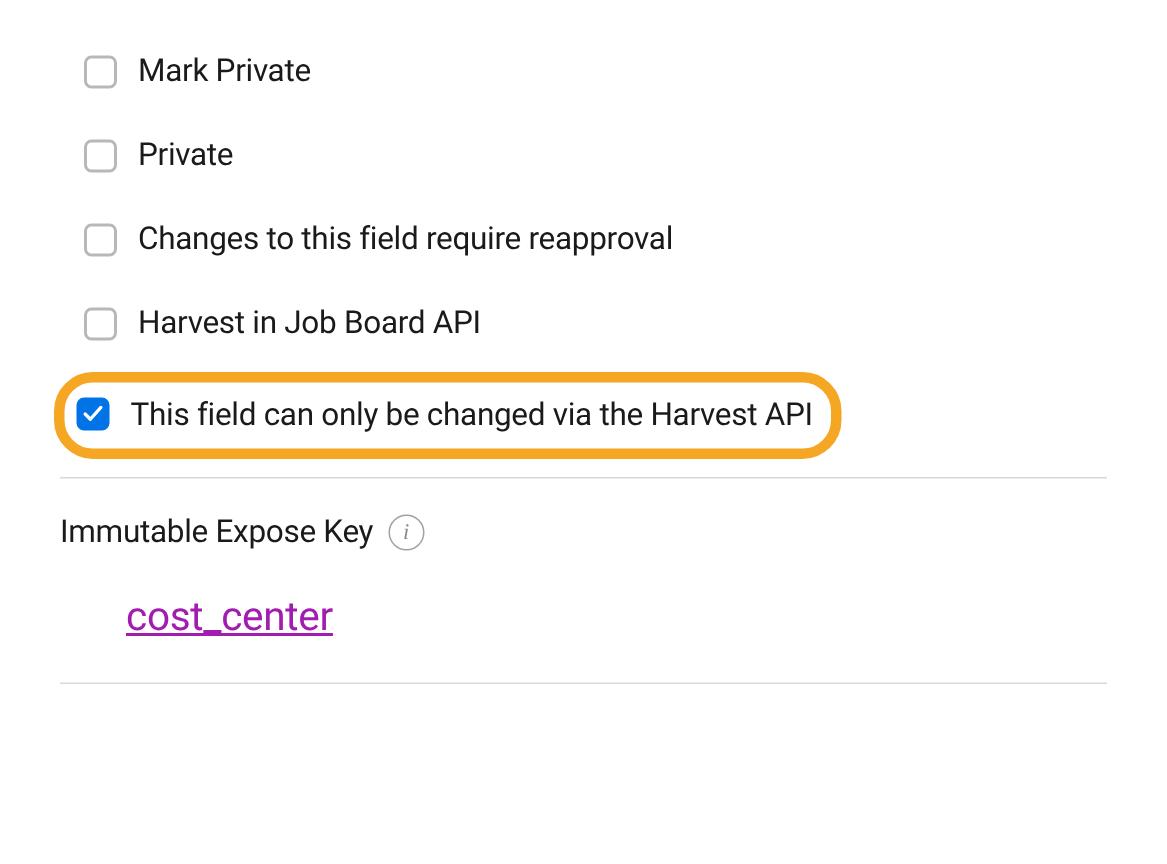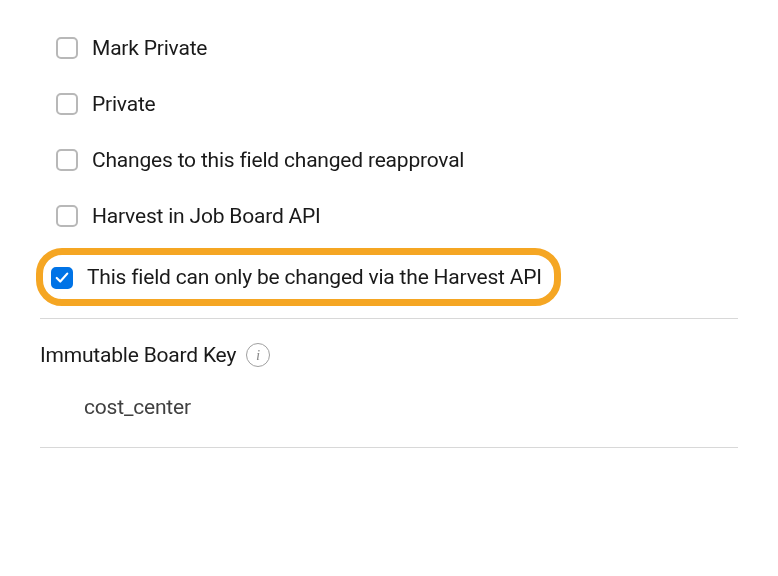--- a/index.html
+++ b/index.html
@@ -24,21 +24,21 @@
       padding-left: 16px;
     }
     .highlight-box {
       border: 7px solid #f5a623;
       border-radius: 26px;
       padding: 10px 12px 10px 8px;
       margin-left: -4px;
       margin-top: 4px;
       margin-bottom: 4px;
       display: inline-flex;
-      align-items: flex-end;
+      align-items: flex-start;
       gap: 14px;
     }
     .checkbox {
       width: 22px;
       height: 22px;
       border: 2px solid #b8b8b8;
       border-radius: 5px;
       background: #ffffff;
       display: flex;
       align-items: center;
@@ -88,24 +88,25 @@
       display: flex;
       align-items: center;
       justify-content: center;
       color: #8a8a8a;
       font-style: italic;
       font-family: Georgia, serif;
       font-size: 15px;
       cursor: pointer;
     }
     .field-value {
-      font-size: 21px;
-      color: #404040;
+      font-size: 27px;
+      color: #a21caf;
       padding: 14px 0 24px 44px;
       letter-spacing: -0.2px;
+      text-decoration: underline;
     }
     .bottom-divider {
       border: none;
       border-top: 1px solid #d8d8d8;
       margin-top: 4px;
     }
   </style>
 </head>
 <body>
 
@@ -122,21 +123,21 @@
   <div class="checkbox">
     
   </div>
   <span class="option-label">Private</span>
 </div>
 
 <div class="option-row option-row-indented">
   <div class="checkbox">
     
   </div>
-  <span class="option-label">Changes to this field changed reapproval</span>
+  <span class="option-label">Changes to this field require reapproval</span>
 </div>
 
 <div class="option-row option-row-indented">
   <div class="checkbox">
     
   </div>
   <span class="option-label">Harvest in Job Board API</span>
 </div>
 
 <div class="highlight-box">
@@ -144,21 +145,21 @@
     <svg viewBox="0 0 16 16">
         <path d="M2 8 L6 12 L14 3" stroke="#fff" stroke-width="2.5" fill="none" stroke-linecap="round" stroke-linejoin="round"></path>
       </svg>
   </div>
   <span class="option-label">This field can only be changed via the Harvest API</span>
 </div>
 
 <hr class="divider">
 
 <div class="section-header">
-  <span class="section-title">Immutable Board Key</span>
+  <span class="section-title">Immutable Expose Key</span>
   <span class="info-icon">i</span>
 </div>
 
 <div class="field-value">cost_center</div>
 
 <hr class="bottom-divider">
 
 
 
 

